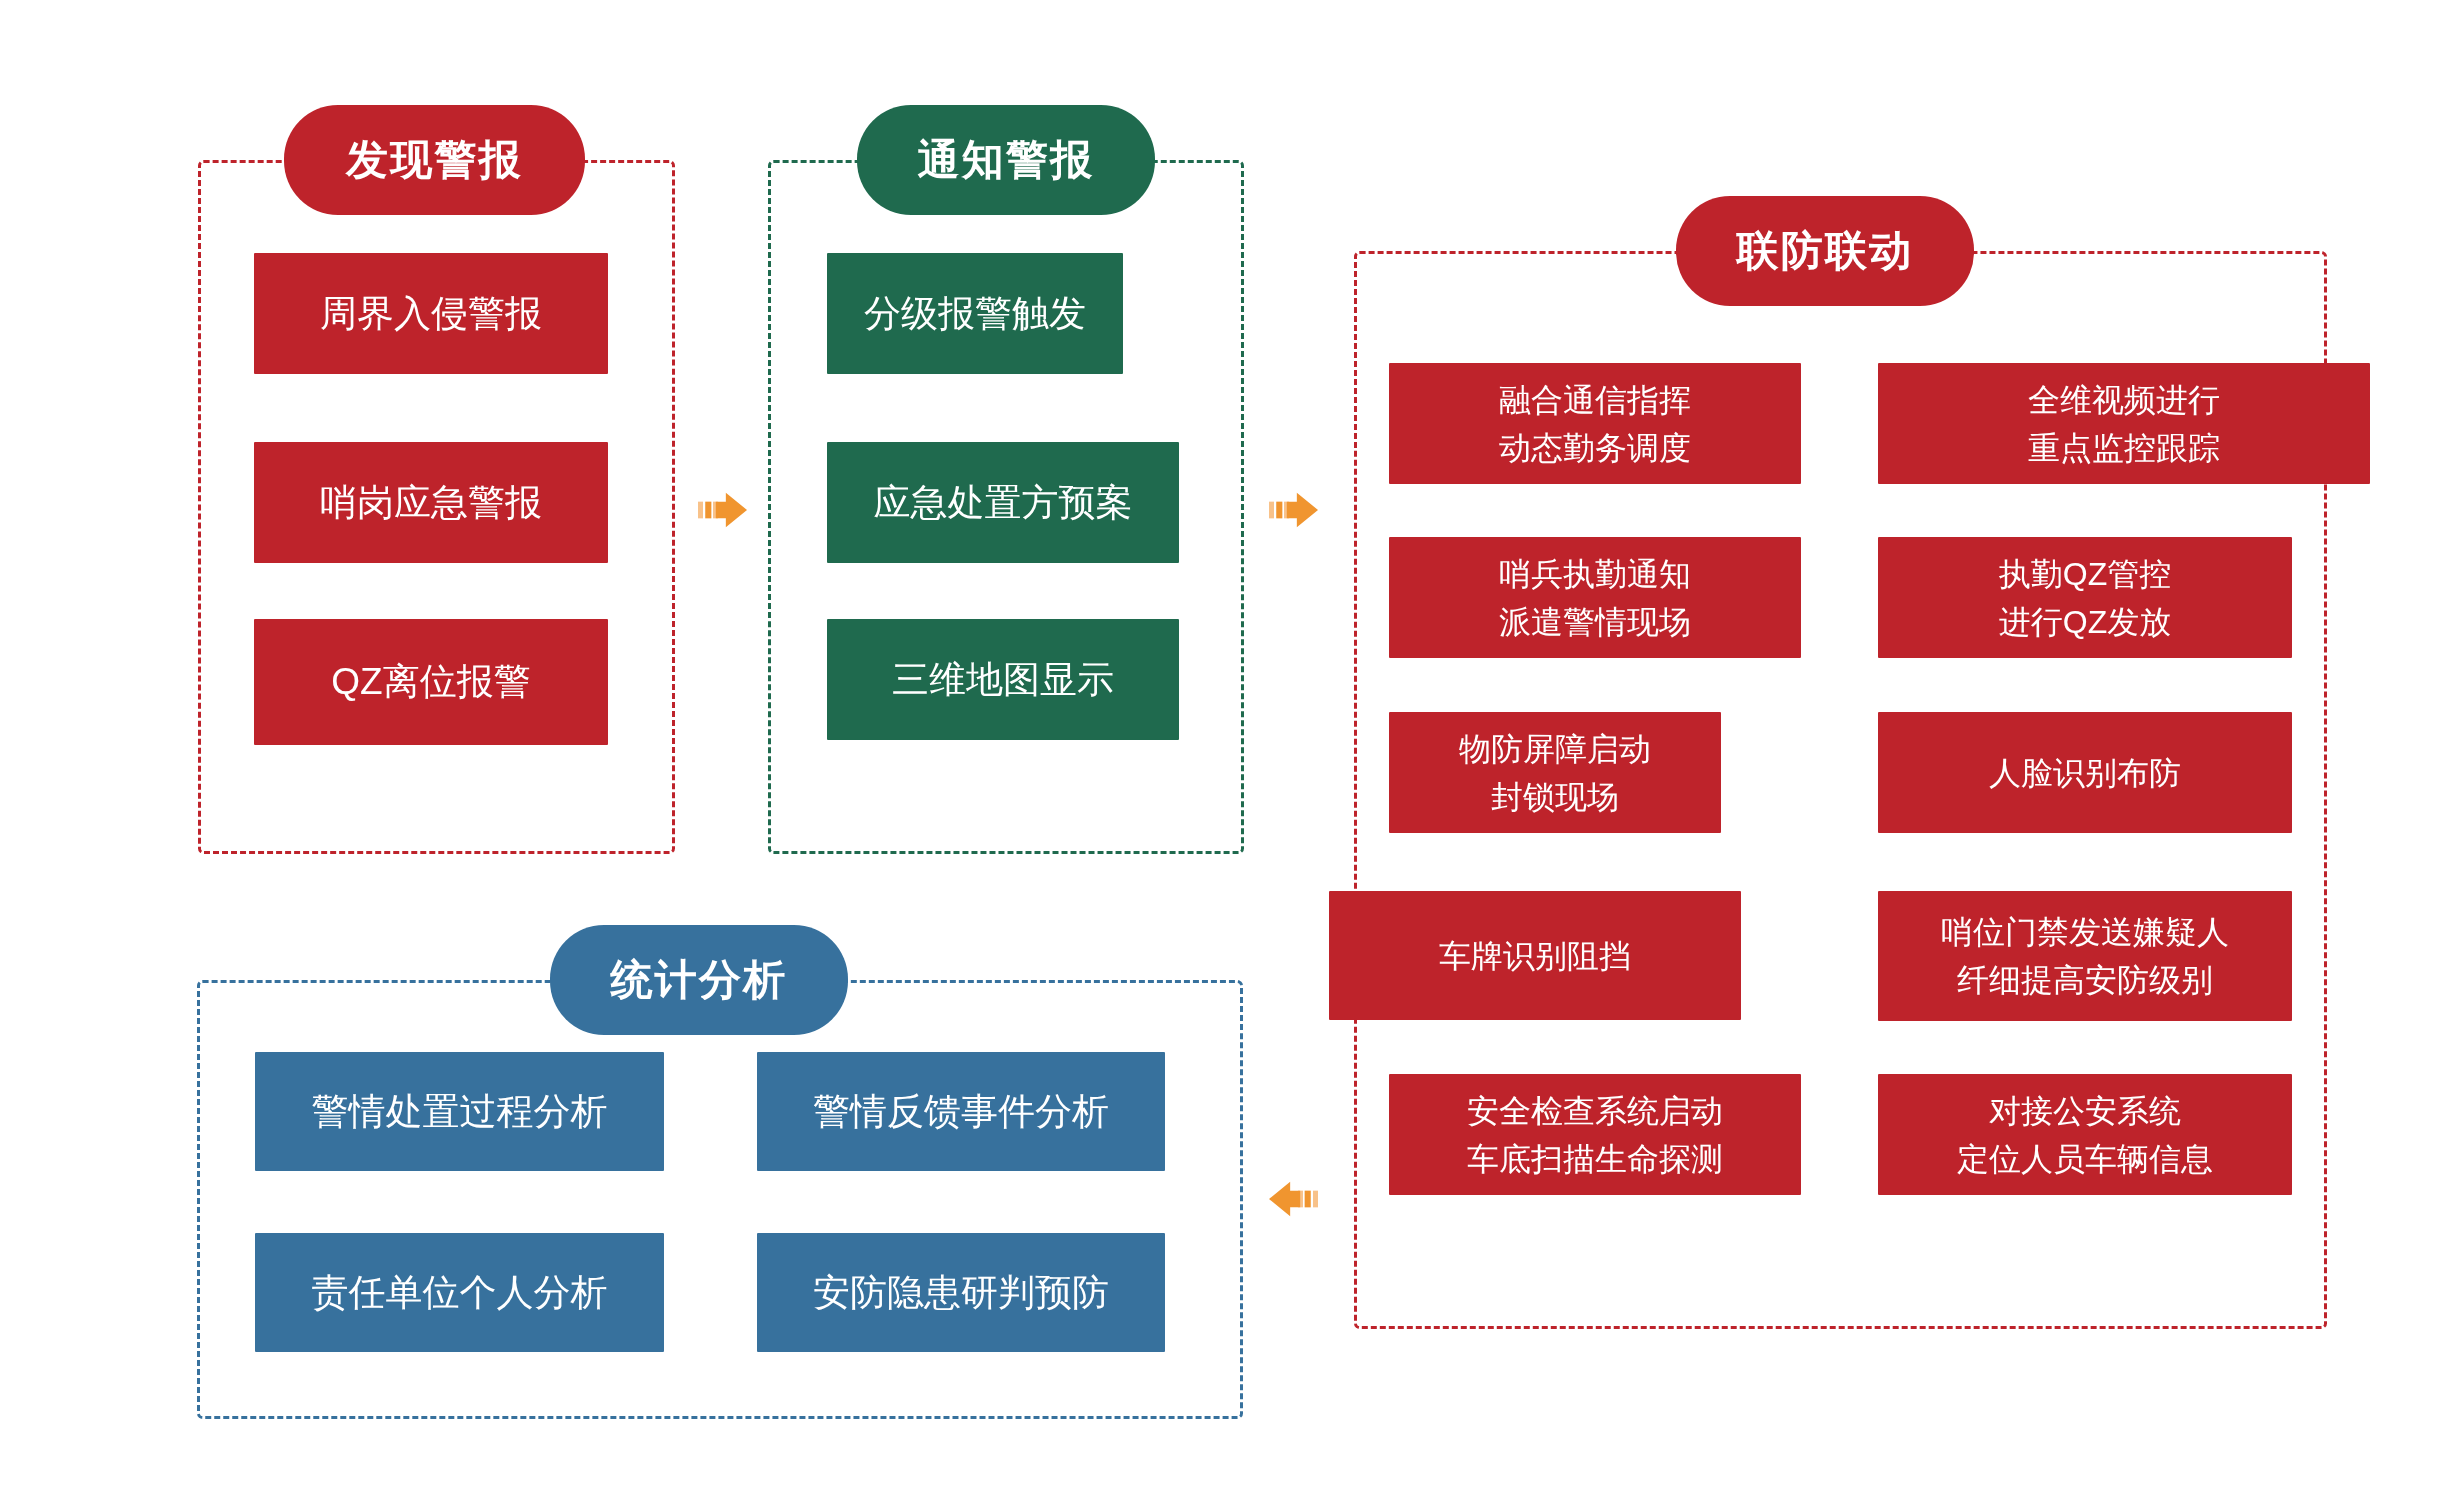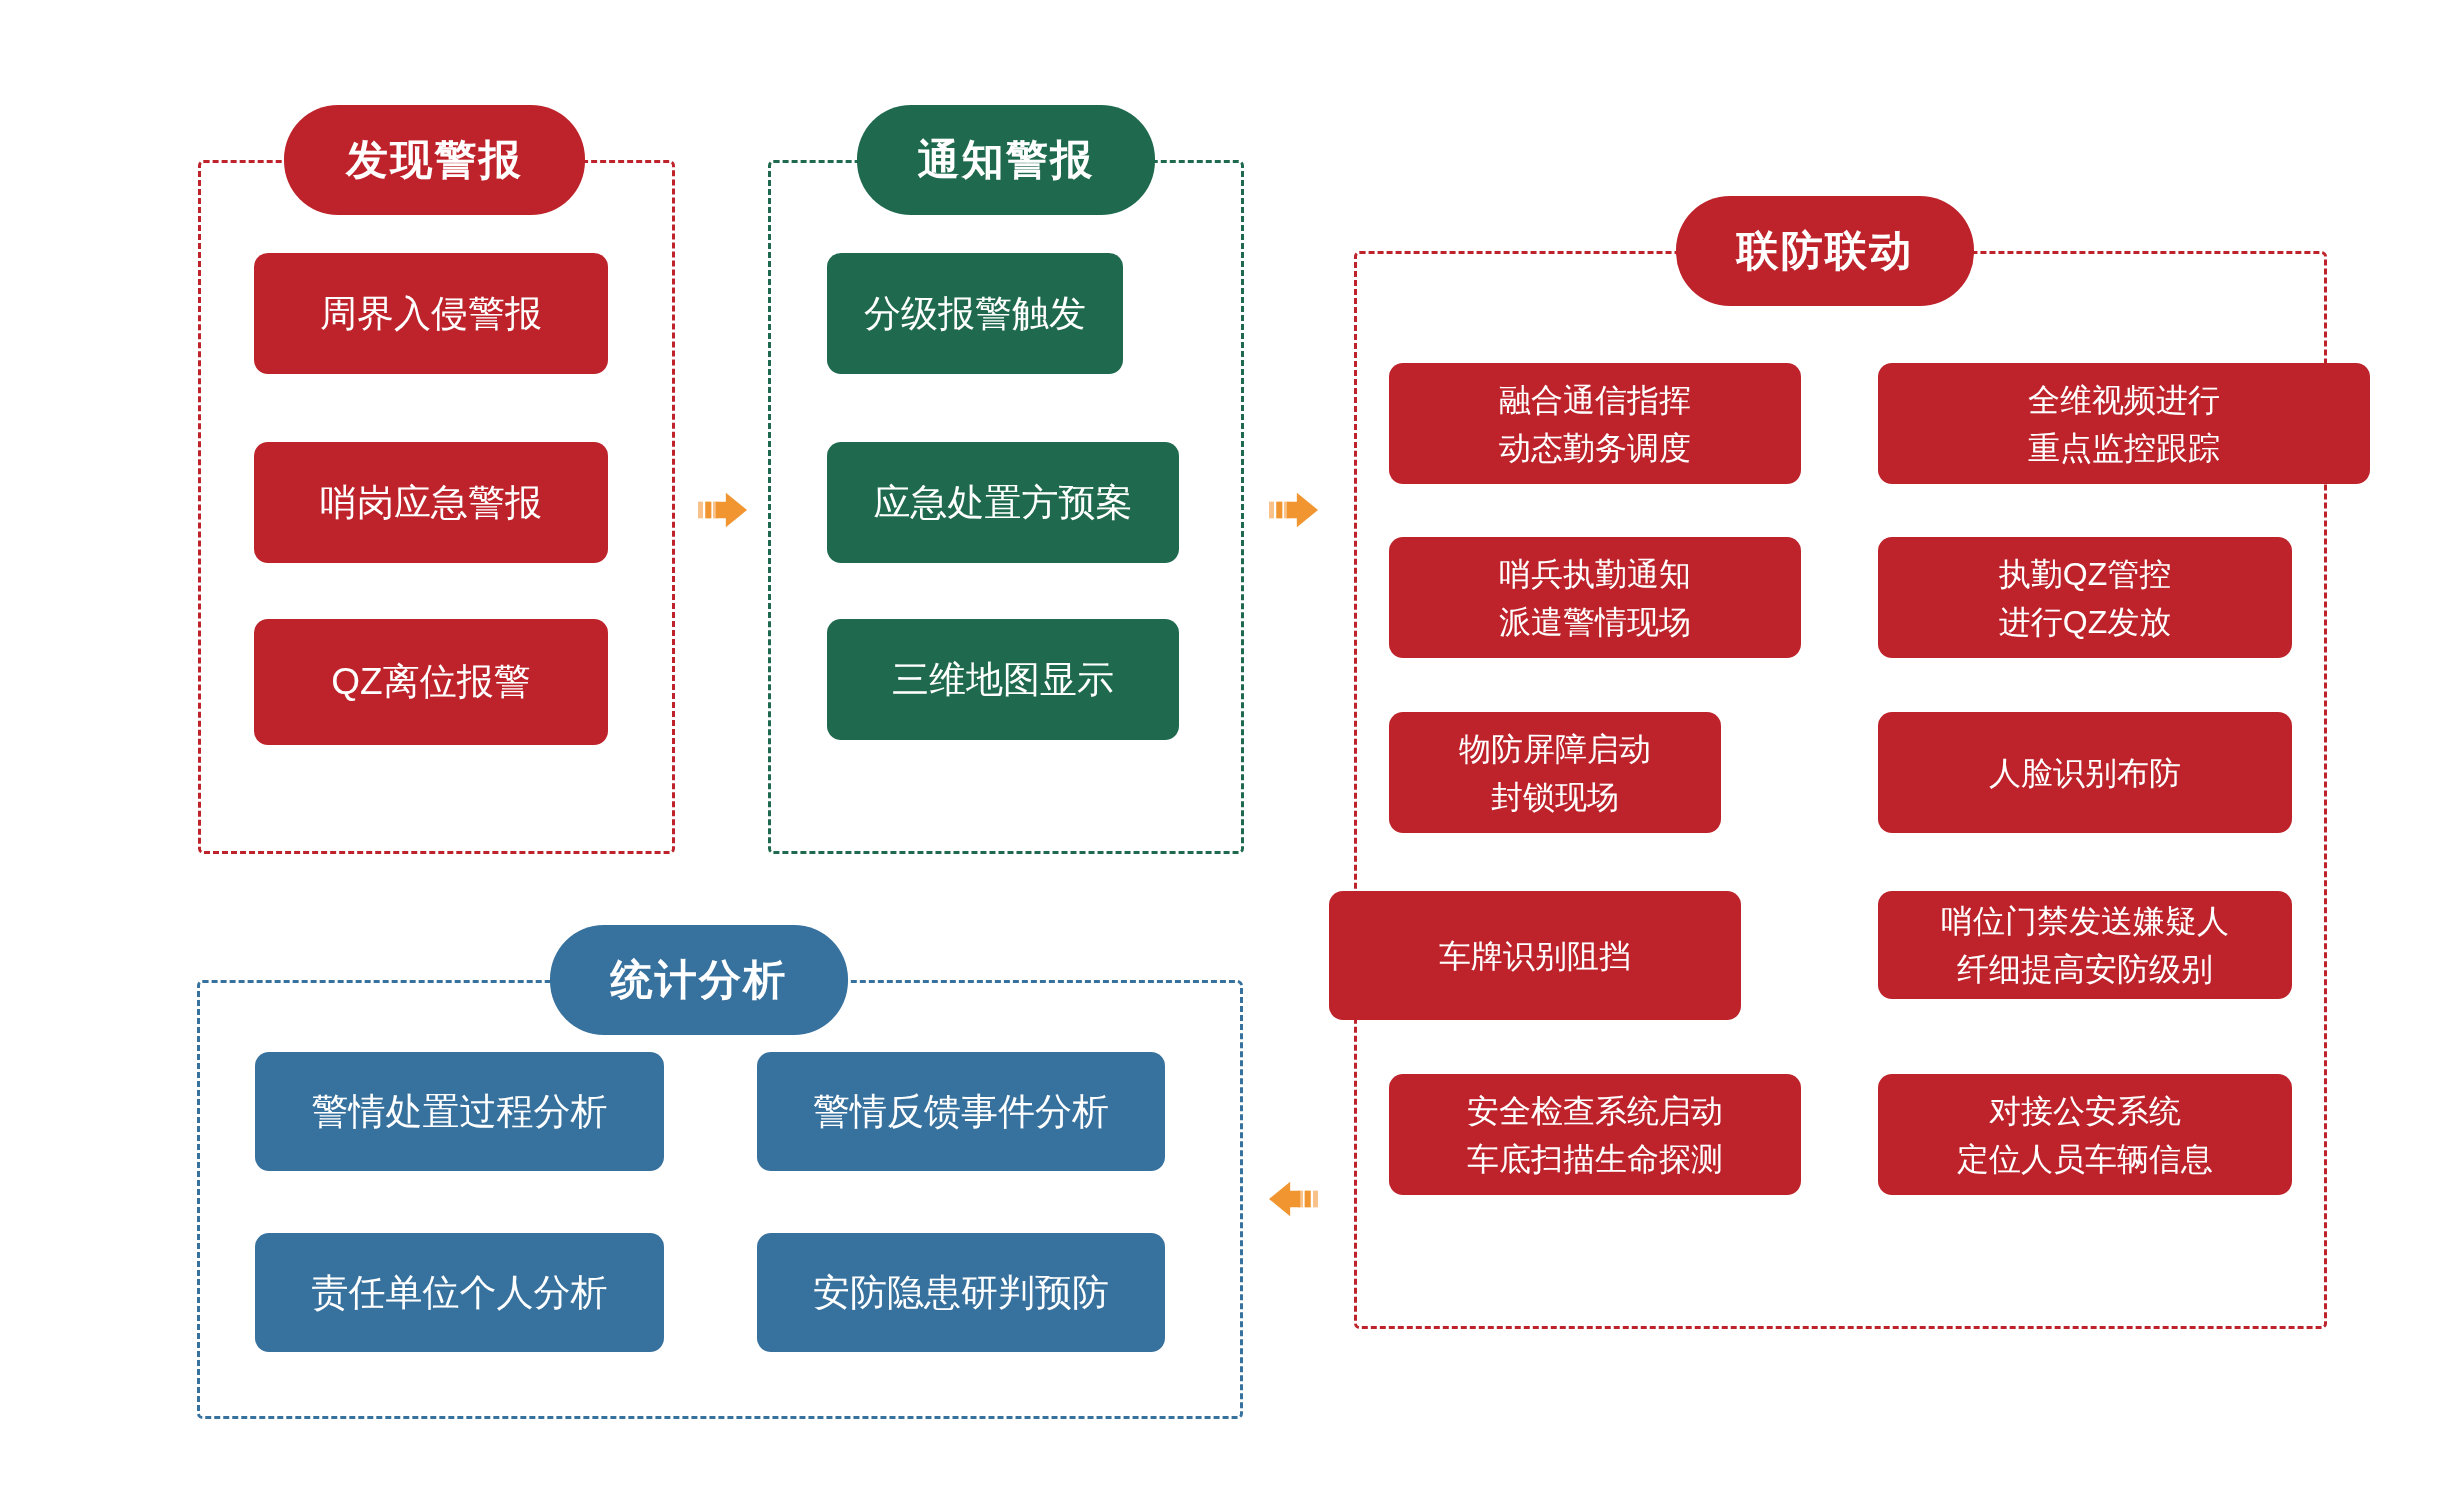--- a/index.html
+++ b/index.html
@@ -11,21 +11,21 @@
   .panel-green{border-color:var(--green);}
   .panel-blue{border-color:var(--blue);}
 
   .pill{position:absolute;z-index:3;display:flex;align-items:center;justify-content:center;
         border-radius:54px;color:#fff;font-weight:bold;font-size:42px;letter-spacing:2.2px;}
   .fill-red{background:var(--red);}
   .fill-green{background:var(--green);}
   .fill-blue{background:var(--blue);}
 
   .box{position:absolute;z-index:2;display:flex;flex-direction:column;align-items:center;justify-content:center;
-       border-radius:14px;color:#fff;text-align:center;font-size:37px;line-height:1.35;}
+       border-radius:1px;color:#fff;text-align:center;font-size:37px;line-height:1.35;}
   .box .ln{display:block;}
   .s3{font-size:32px;line-height:1.5;}
 
   .arrow{position:absolute;z-index:2;}
   .arrow.left svg{transform:scaleX(-1);}
 </style>
 </head>
 <body>
 
 <div id="canvas">
@@ -102,21 +102,21 @@
     <span class="ln">封锁现场</span>
   </div>
   <div class="box fill-red s3" style="left:1878px;top:712px;width:414px;height:121px">
     <span class="ln">人脸识别布防</span>
     <span class="ln"></span>
   </div>
   <div class="box fill-red s3" style="left:1329px;top:891px;width:412px;height:129px">
     <span class="ln">车牌识别阻挡</span>
     <span class="ln"></span>
   </div>
-  <div class="box fill-red s3" style="left:1878px;top:891px;width:414px;height:108px">
+  <div class="box fill-red s3" style="left:1878px;top:891px;width:414px;height:130px">
     <span class="ln">哨位门禁发送嫌疑人</span>
     <span class="ln">纤细提高安防级别</span>
   </div>
   <div class="box fill-red s3" style="left:1389px;top:1074px;width:412px;height:121px">
     <span class="ln">安全检查系统启动</span>
     <span class="ln">车底扫描生命探测</span>
   </div>
   <div class="box fill-red s3" style="left:1878px;top:1074px;width:414px;height:121px">
     <span class="ln">对接公安系统</span>
     <span class="ln">定位人员车辆信息</span>

